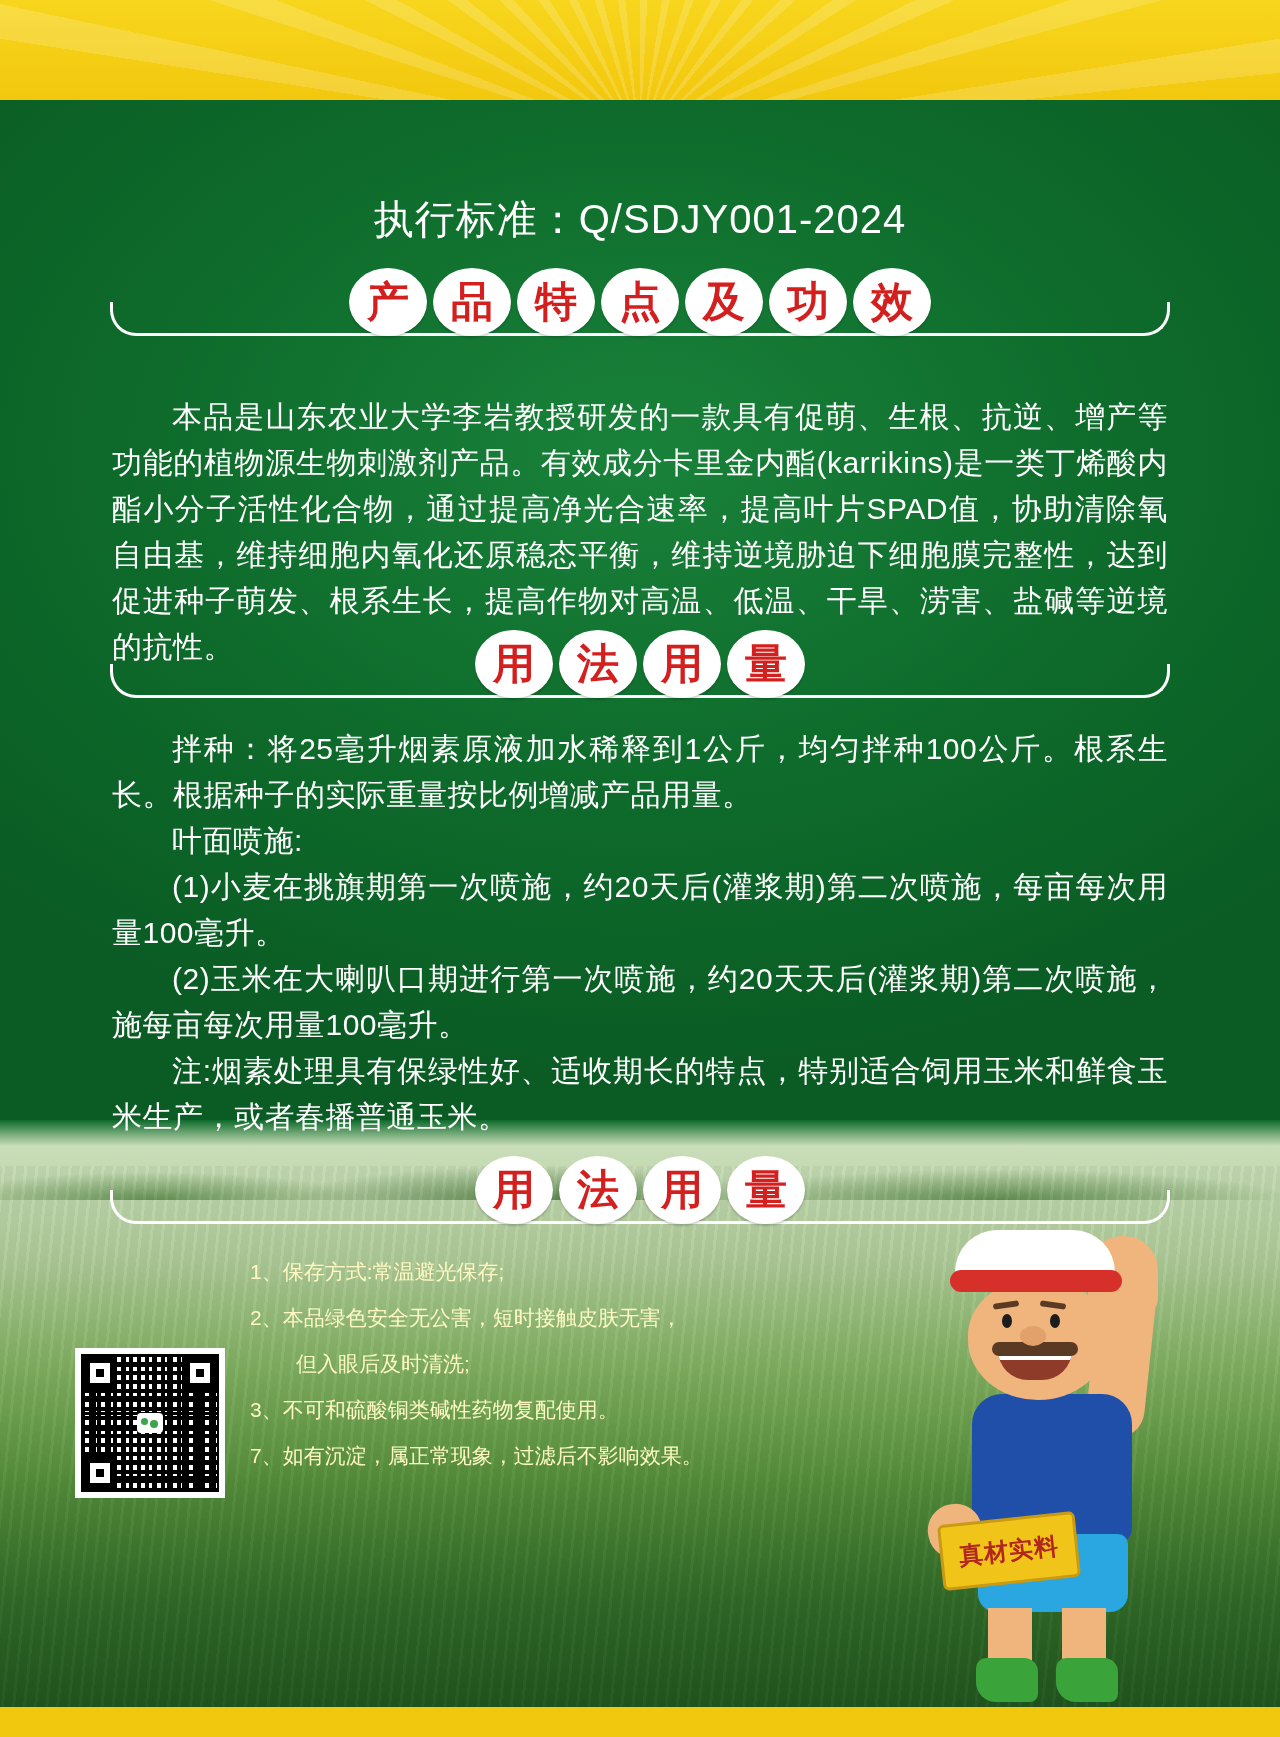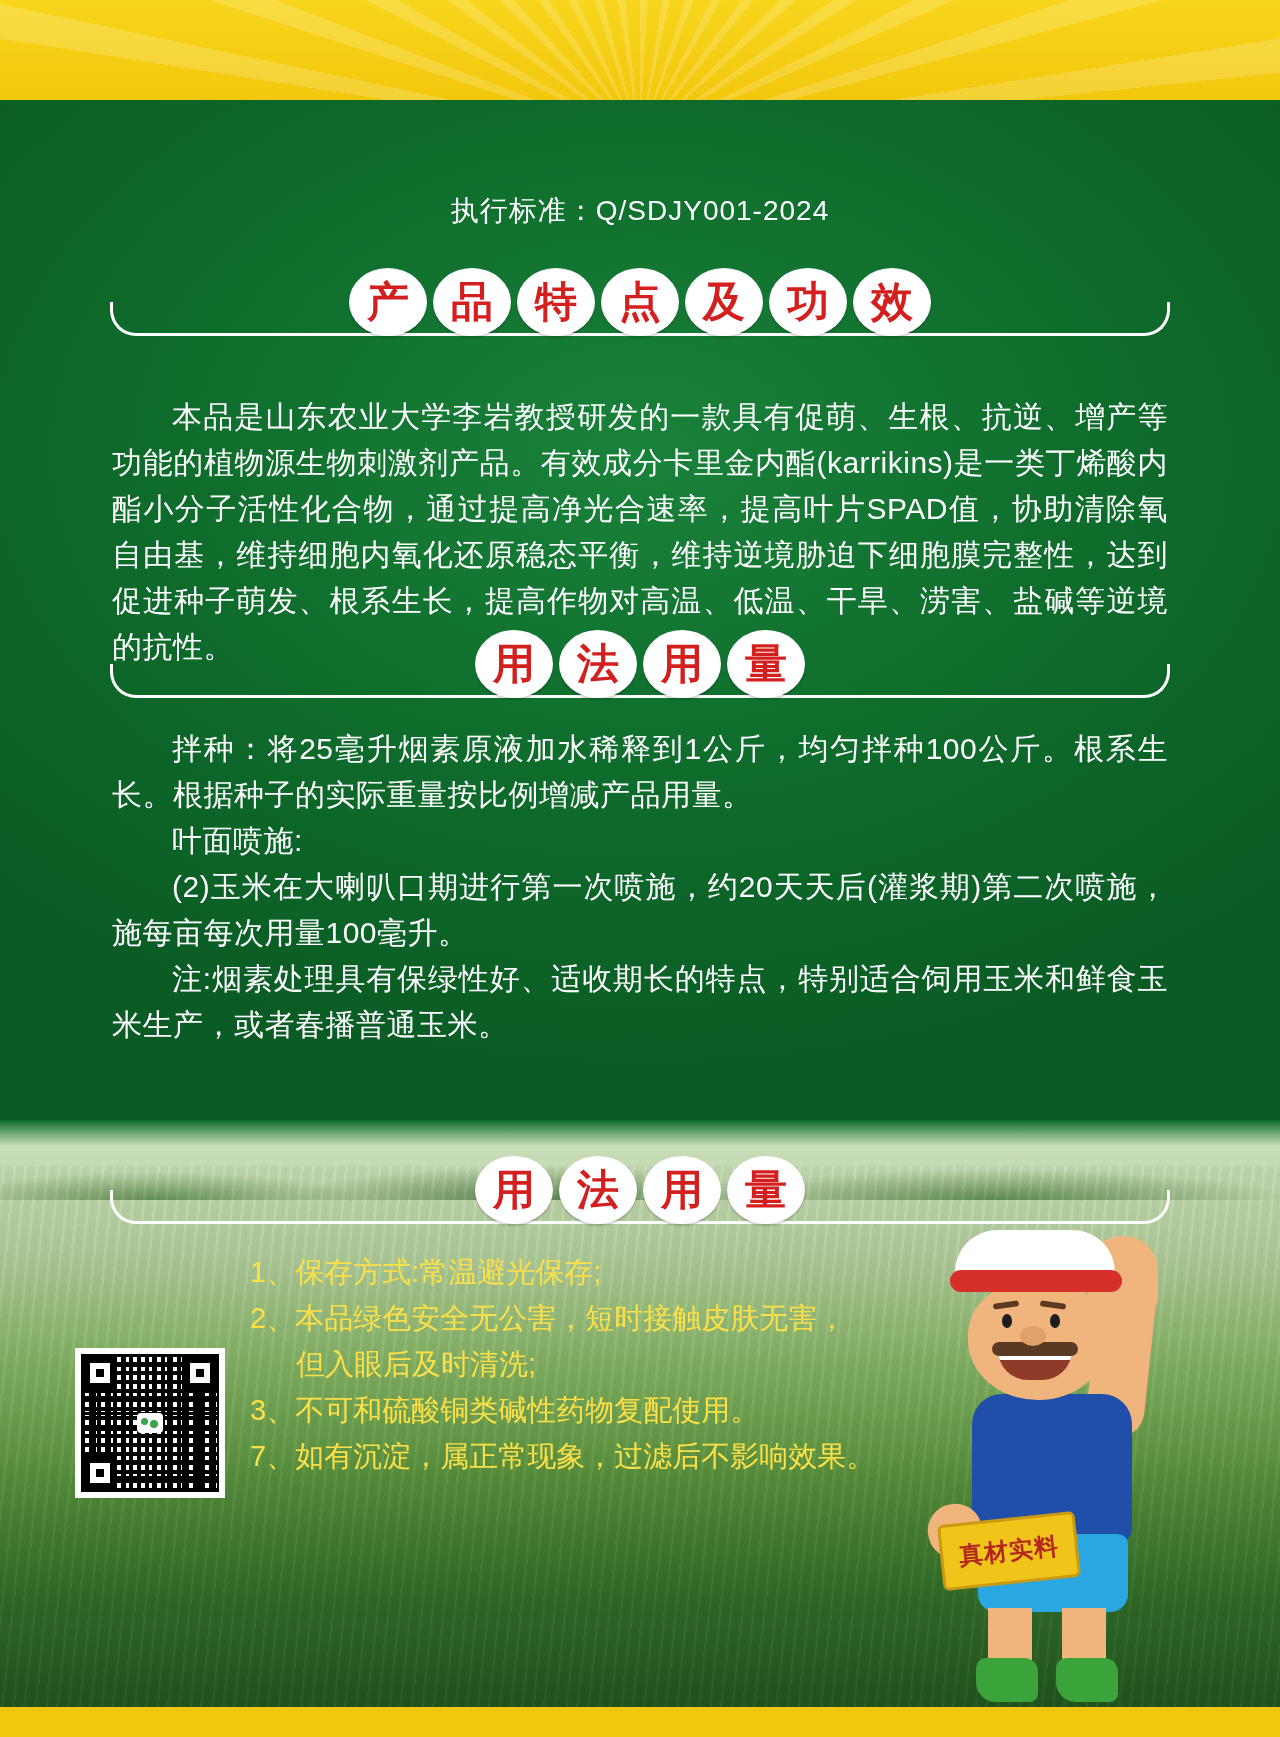--- a/index.html
+++ b/index.html
@@ -116,21 +116,21 @@
       0 0 2px #ffffff,
       3px 3px 0 rgba(0,0,0,0.15);
   }
 
   .standard-line {
     position: absolute;
     left: 0; top: 192px;
     width: 1280px;
     text-align: center;
     color: #ffffff;
-    font-size: 28px;
+    font-size: 40px;
     letter-spacing: 1px;
   }
 
   
   .section-head {
     position: absolute;
     left: 110px;
     width: 1060px;
     height: 72px;
   }
@@ -180,22 +180,22 @@
     margin: 0;
   }
   .indent { text-indent: 2em; }
 
   
   .notes {
     position: absolute;
     left: 250px;
     top: 1249px;
     width: 700px;
-    color: #fde047;
-    font-size: 29px;
+    color: #fef9c3;
+    font-size: 21px;
     line-height: 46px;
   }
   .notes .note-row { white-space: nowrap; }
   .notes .sub { padding-left: 46px; }
 
   
   .qr {
     position: absolute;
     left: 75px;
     top: 1348px;
@@ -434,20 +434,21 @@
       <div class="bubble">用</div>
       <div class="bubble">法</div>
       <div class="bubble">用</div>
       <div class="bubble">量</div>
     </div>
   </div>
 
   <div class="body-text" style="left:112px; top:726px; width:1056px;">
     <p class="indent">拌种：将25毫升烟素原液加水稀释到1公斤，均匀拌种100公斤。根系生长。根据种子的实际重量按比例增减产品用量。</p>
     <p class="indent">叶面喷施:</p>
+    <p class="indent">(1)小麦在挑旗期第一次喷施，约20天后(灌浆期)第二次喷施，每亩每次用量100毫升。</p>
     <p class="indent">(2)玉米在大喇叭口期进行第一次喷施，约20天天后(灌浆期)第二次喷施，施每亩每次用量100毫升。</p>
     <p class="indent">注:烟素处理具有保绿性好、适收期长的特点，特别适合饲用玉米和鲜食玉米生产，或者春播普通玉米。</p>
   </div>
 
   <div class="section-head" style="top:1156px;">
     <div class="rail"></div>
     <div class="bubbles">
       <div class="bubble">用</div>
       <div class="bubble">法</div>
       <div class="bubble">用</div>

